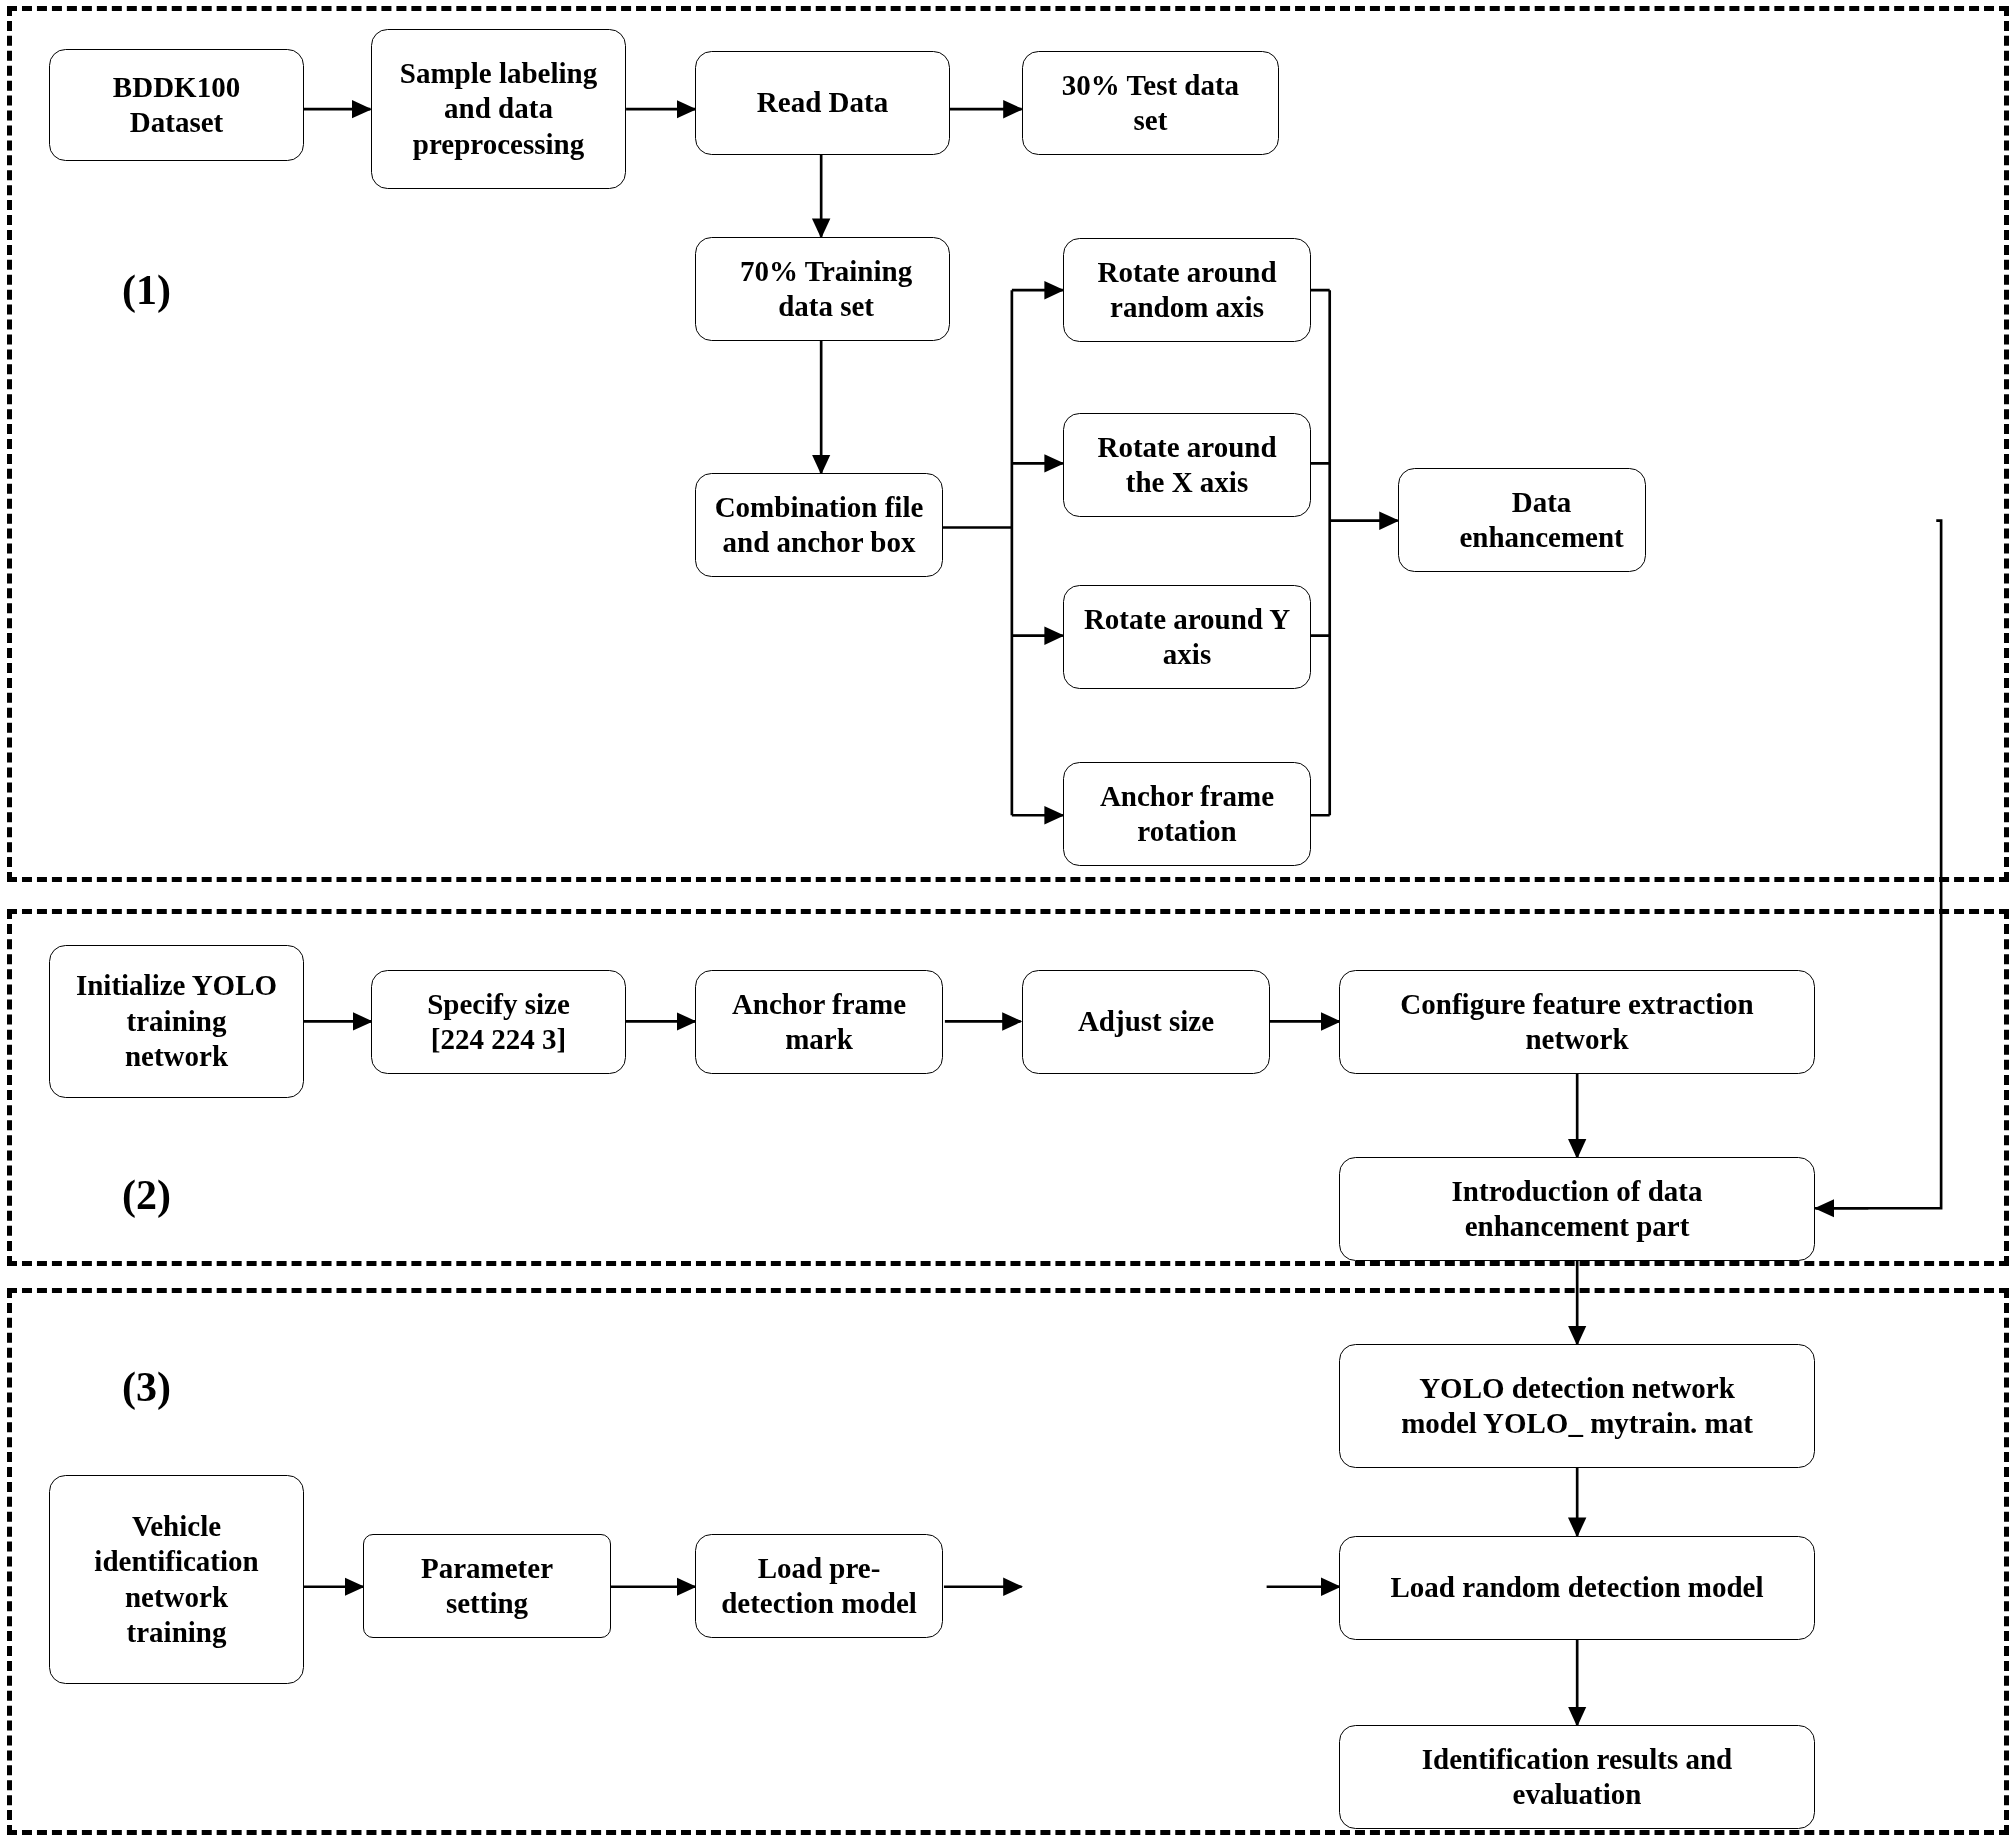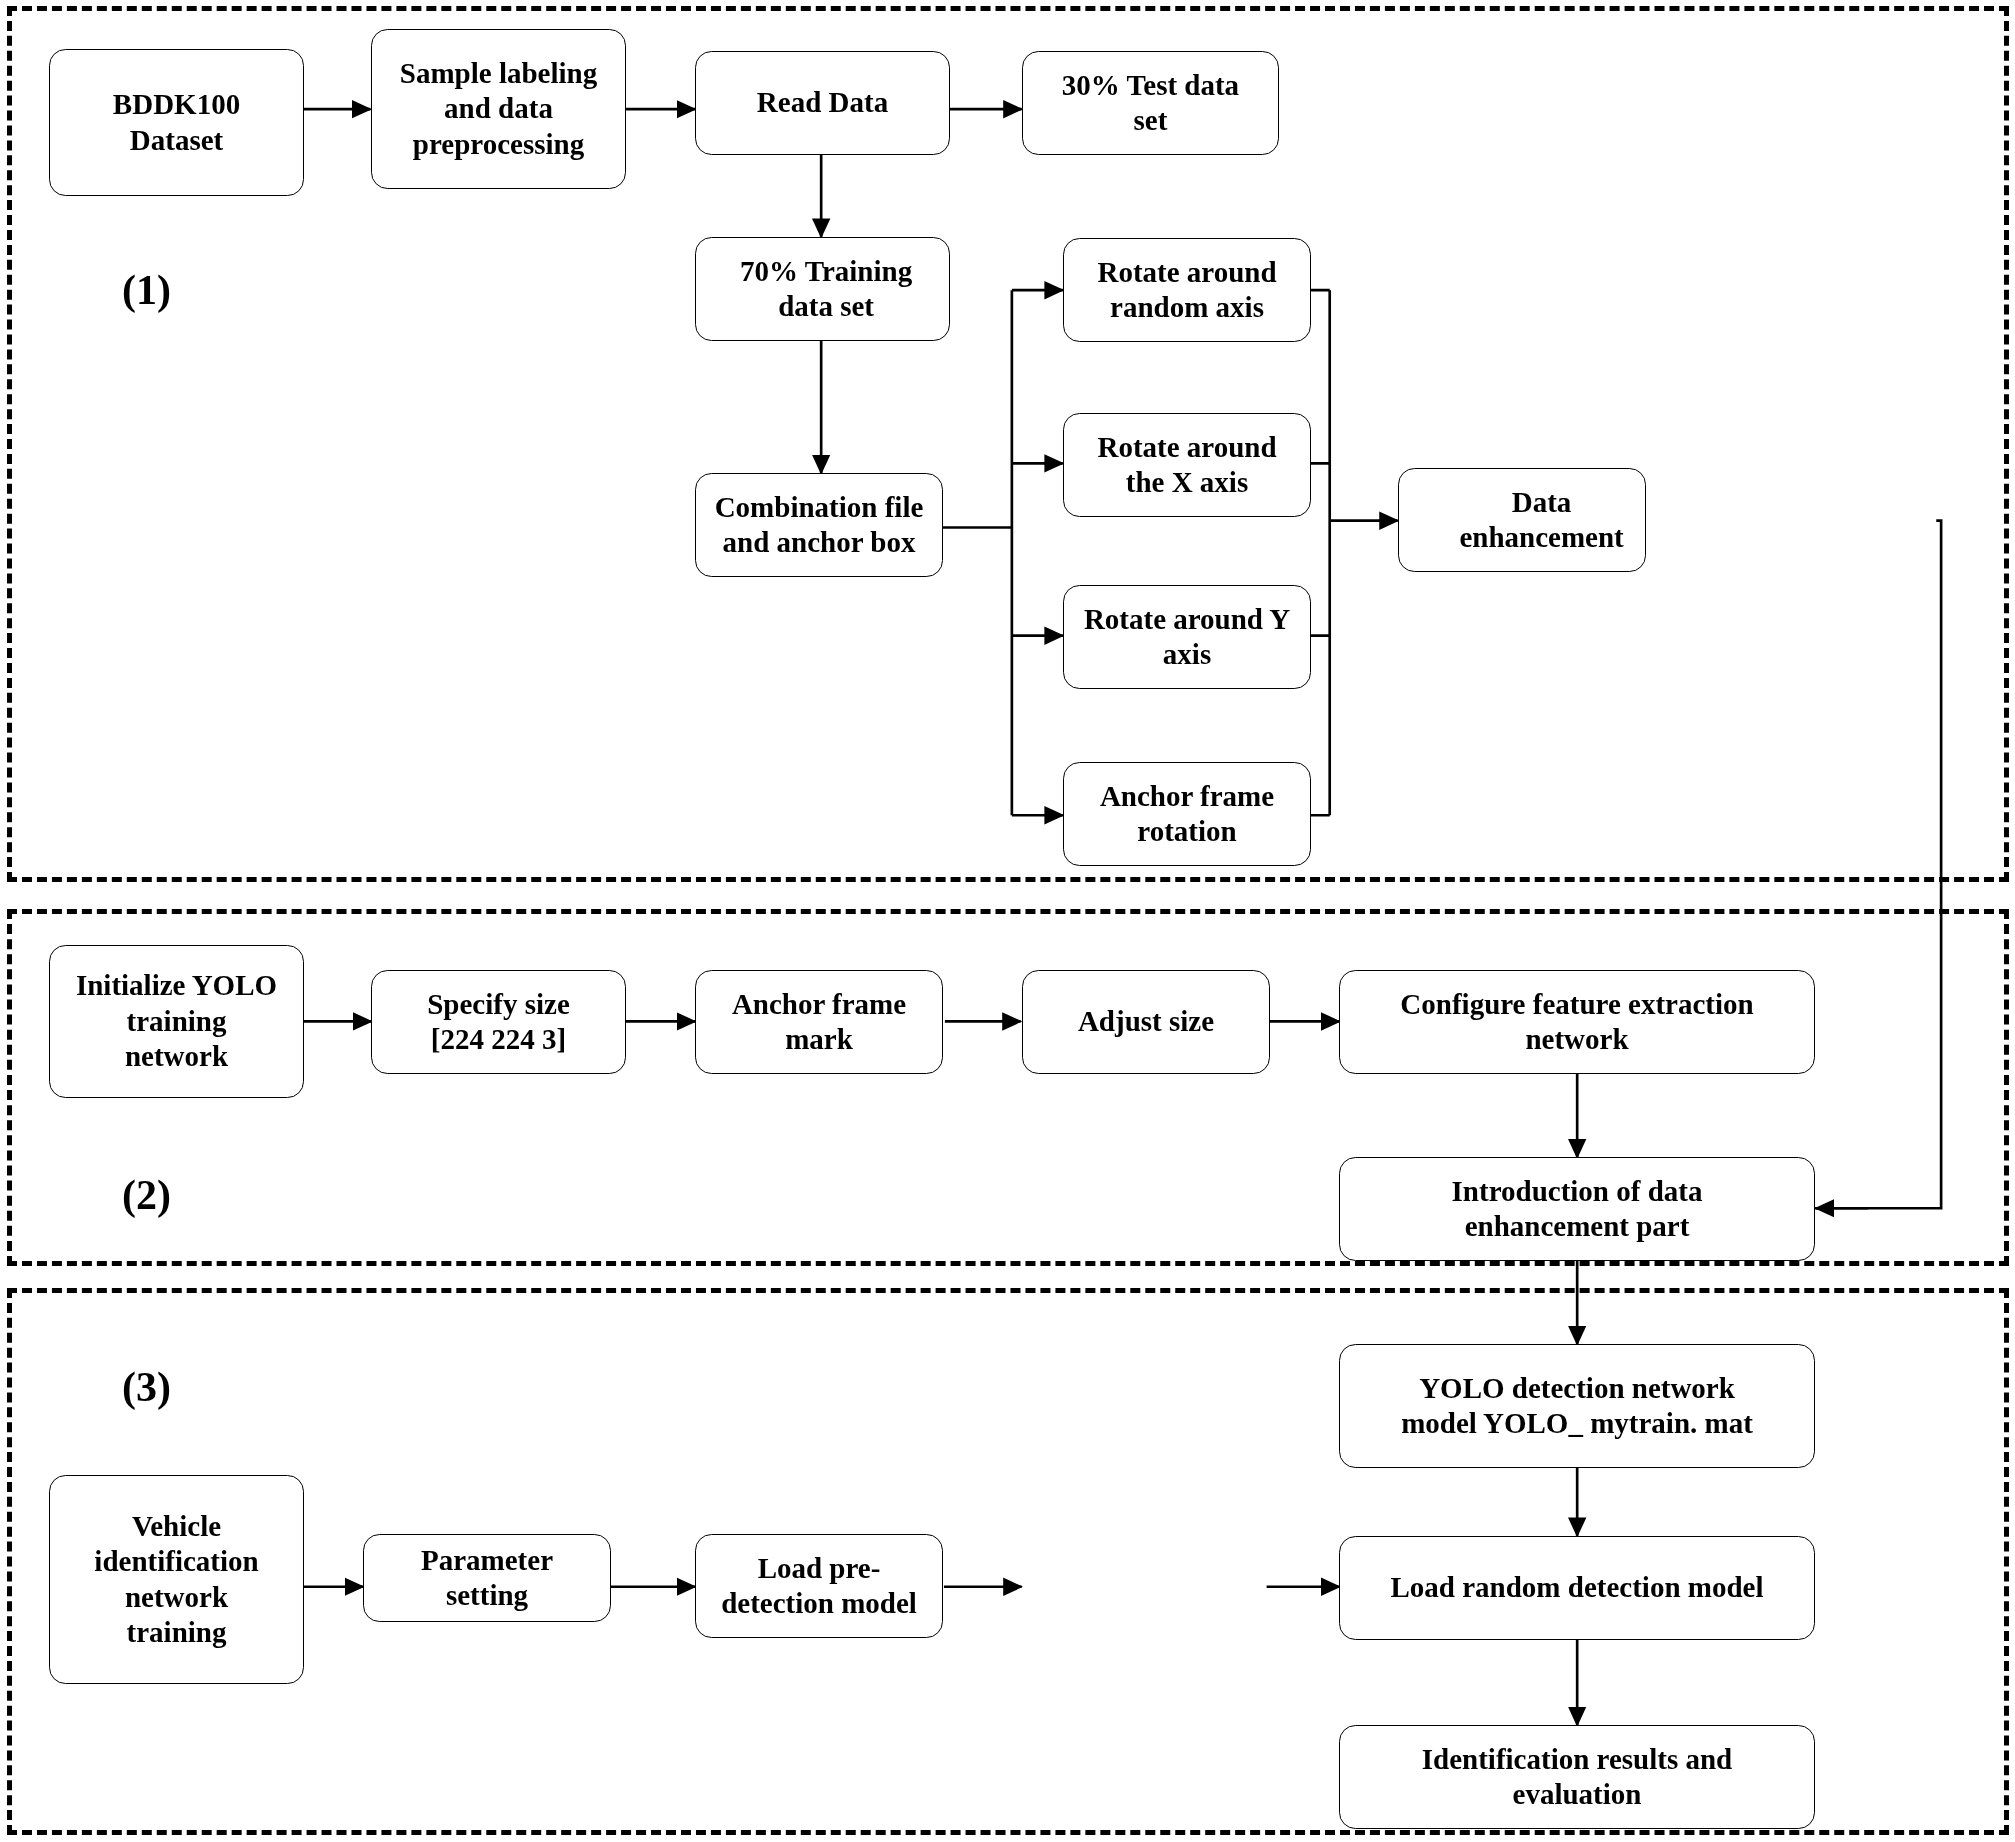--- a/index.html
+++ b/index.html
@@ -98,21 +98,21 @@
     <g stroke="#000" stroke-width="5.5" fill="none" marker-end="url(#ah)">
       <path d="M 3250 2992 L 3250 3165"></path>
       <path d="M 625 3270 L 748 3270"></path>
       <path d="M 1254 3270 L 1432 3270"></path>
       <path d="M 1945 3270 L 2105 3270"></path>
       <path d="M 2610 3270 L 2760 3270"></path>
       <path d="M 3250 3378 L 3250 3555"></path>
     </g>
   </svg>
 
-  <div class="node" style="left:49px;top:49px;width:255px;height:147px;font-size:29px;">
+  <div class="node" style="left:49px;top:49px;width:255px;height:112px;font-size:29px;">
     <span>BDDK100<br>Dataset</span>
   </div>
 
   <div class="node" style="left:371px;top:29px;width:255px;height:160px;font-size:29px;">
     <span>Sample labeling<br>and data<br>preprocessing</span>
   </div>
 
   <div class="node" style="left:695px;top:51px;width:255px;height:104px;font-size:29px;">
     <span>Read Data</span>
   </div>
@@ -175,21 +175,21 @@
   </div>
 
   <div class="node" style="left:1339px;top:1344px;width:476px;height:124px;font-size:29px;">
     <span>YOLO detection network<br>model YOLO_ mytrain. mat</span>
   </div>
 
   <div class="node" style="left:49px;top:1475px;width:255px;height:209px;font-size:29px;">
     <span>Vehicle<br>identification<br>network<br>training</span>
   </div>
 
-  <div class="node" style="left:363px;top:1534px;width:248px;height:88px;font-size:29px;">
+  <div class="node" style="left:363px;top:1534px;width:248px;height:104px;font-size:29px;border-radius:10px;">
     <span>Parameter<br>setting</span>
   </div>
 
   <div class="node" style="left:695px;top:1534px;width:248px;height:104px;font-size:29px;">
     <span>Load pre-<br>detection model</span>
   </div>
 
 
   <div class="node" style="left:1339px;top:1536px;width:476px;height:104px;font-size:29px;">
     <span>Load random detection model</span>

